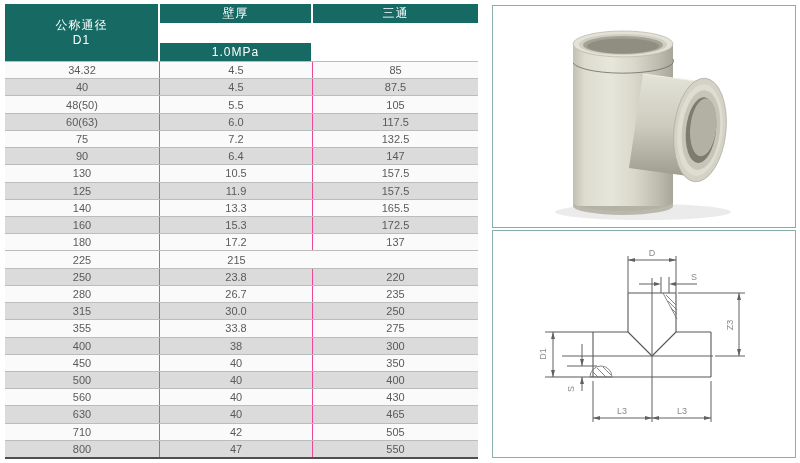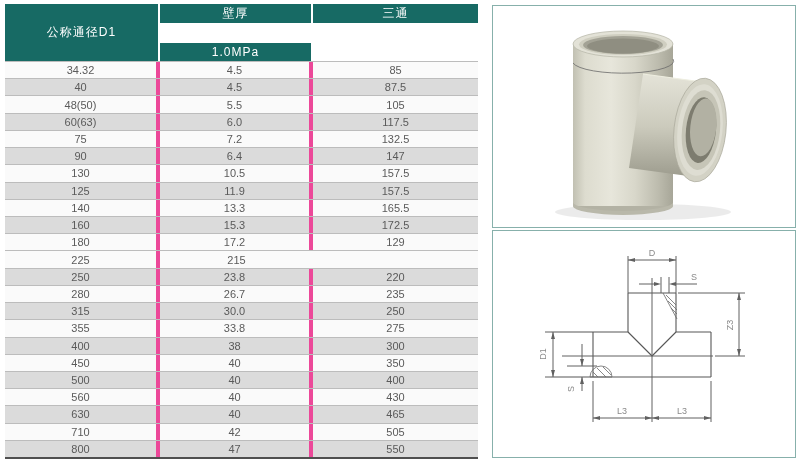--- a/index.html
+++ b/index.html
@@ -5,28 +5,28 @@
   html,body { margin:0; padding:0; background:#ffffff; }
   .page { position:relative; width:800px; height:463px; background:#ffffff; overflow:hidden;
           font-family:"Liberation Sans", sans-serif; }
 
   
   .spec-table { position:absolute; left:5px; top:4px; width:473px; }
   .thead { display:grid; grid-template-columns:153px 151px 165px; column-gap:2px;
            height:57px; background:#ffffff; }
   .th { background:#176a64; color:#ffffff; display:flex; align-items:center; justify-content:center;
         font-size:12px; letter-spacing:1px; }
-  .th-col1 { line-height:15px; }
+  .th-col1 { flex-direction:column; line-height:15px; }
   .th-split { display:grid; grid-template-rows:1fr 1fr; row-gap:20px; }
   .tbody { height:396px; display:flex; flex-direction:column; border-bottom:2px solid #4f4f4f; }
   .trow { flex:1; display:grid; grid-template-columns:155px 153px 165px; background:#fafafa;
           border-top:1px solid #bcbcbc; }
   .trow.alt { background:#dbdbdb; }
   .tcell { display:flex; align-items:center; justify-content:center; font-size:11px; color:#5a5a5a; }
-  .tcell:not(:last-child) { border-right:4px solid #ec4899; }
+  .tcell:not(:last-child) { border-right:1px solid #ec4899; }
 
   
   .photo-panel { position:absolute; left:492px; top:5px; width:302px; height:221px;
                  border:1px solid #87b0ab; background:#ffffff; }
   .diagram-panel { position:absolute; left:492px; top:230px; width:302px; height:226px;
                    border:1px solid #87b0ab; background:#ffffff; }
   svg { display:block; }
   .dim-line { stroke:#606060; stroke-width:1; fill:none; }
   .outline  { stroke:#565656; stroke-width:1.1; fill:none; }
   .hatch    { stroke:#6a6a6a; stroke-width:0.8; fill:none; }
@@ -99,21 +99,21 @@
           <div class="tcell">165.5</div>
         </div>
         <div class="trow alt">
           <div class="tcell">160</div>
           <div class="tcell">15.3</div>
           <div class="tcell">172.5</div>
         </div>
         <div class="trow">
           <div class="tcell">180</div>
           <div class="tcell">17.2</div>
-          <div class="tcell">129</div>
+          <div class="tcell">137</div>
         </div>
         <div class="trow">
           <div class="tcell">225</div>
           <div class="tcell">215</div>
         </div>
         <div class="trow alt">
           <div class="tcell">250</div>
           <div class="tcell">23.8</div>
           <div class="tcell">220</div>
         </div>

